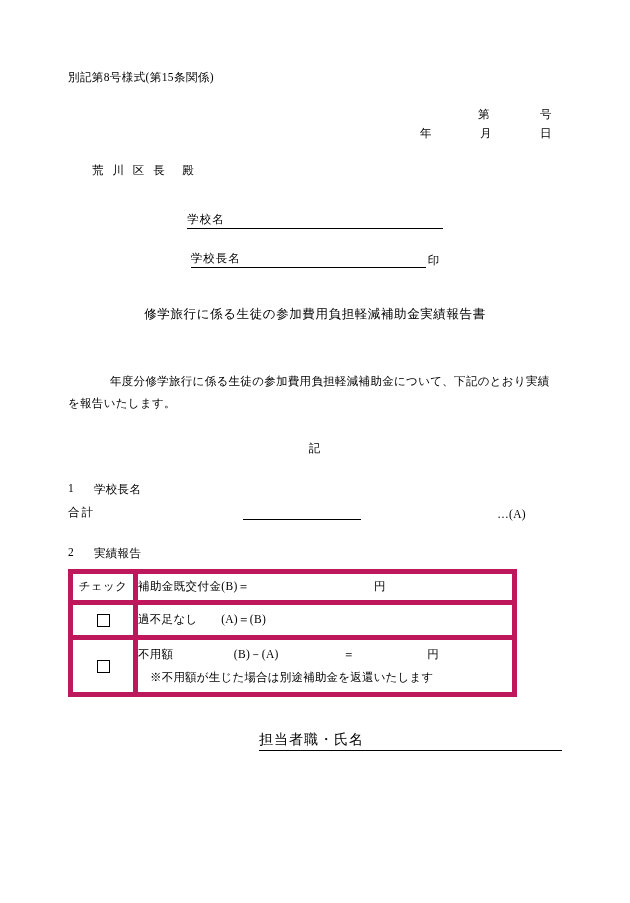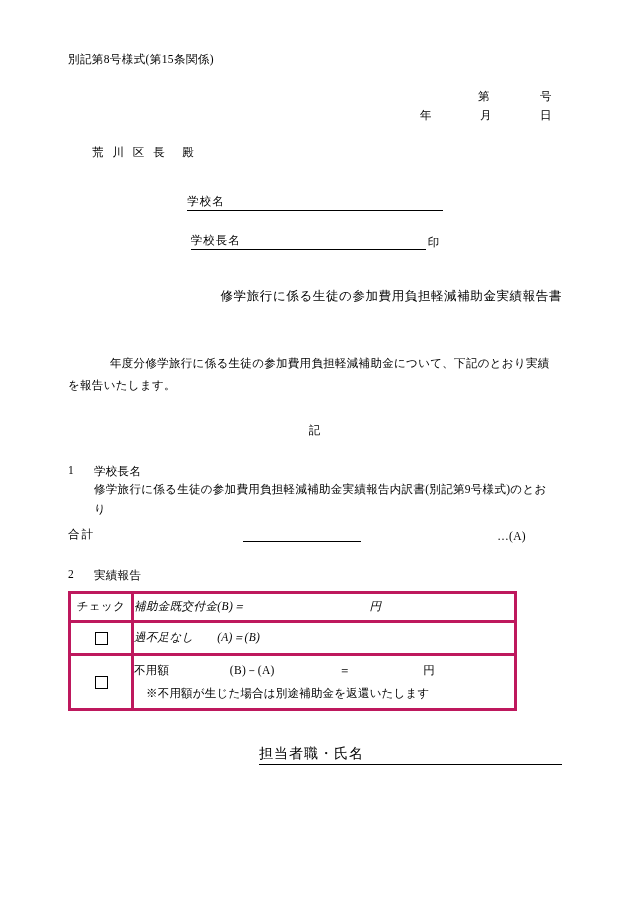--- a/index.html
+++ b/index.html
@@ -14,21 +14,21 @@
   .page {
     position: relative;
     width: 630px;
     height: 903px;
     background: #ffffff;
     overflow: hidden;
   }
   .doc {
     position: absolute;
     left: 68px;
-    top: 52px;
+    top: 70px;
     width: 494px;
   }
   .form-code {
     font-size: 11.5px;
     letter-spacing: 0.4px;
   }
 
   
   .numblock {
     margin-top: 22px;
@@ -79,21 +79,21 @@
   .rule-school { width: 218px; }
   .rule-principal { width: 185px; }
   .seal {
     margin-left: 2px;
     letter-spacing: 0;
   }
 
   
   .title {
     margin-top: 38px;
-    text-align: right;
+    text-align: center;
     font-size: 12.5px;
     letter-spacing: 0.6px;
   }
 
   
   .para {
     margin-top: 48px;
     font-size: 11.5px;
     line-height: 1.9;
     letter-spacing: 0.3px;
@@ -139,33 +139,32 @@
   .total-row .dots { margin-left: 2px; }
 
   
   table.balance {
     margin-top: 8px;
     border-collapse: collapse;
     width: 449px;
     font-size: 11.5px;
   }
   table.balance td {
-    border: 3px solid #be185d;
+    border: 5px solid #be185d;
     padding: 0;
     vertical-align: middle;
   }
   .cell-check {
     width: 60px;
     text-align: center;
     height: 26px;
   }
   .cell-body {
     padding-left: 12px;
     height: 26px;
-    font-style: italic;
   }
   .hdr-center {
     text-align: center;
     letter-spacing: 0.4px;
   }
   .row-h1 td { height: 26px; }
   .row-h2 td { height: 30px; }
   .row-h3 td { height: 52px; }
   .checkbox {
     display: inline-block;
@@ -246,24 +245,20 @@
       <span class="indent">年度分修学旅行に係る生徒の参加費用負担軽減補助金について、下記のとおり実績</span><br>
       <span>を報告いたします。</span>
     </div>
 
     <div class="ki">記</div>
 
     <div class="section">
       <div class="head">
         <span class="num">1</span>
         <span>学校長名</span>
-      </div>
-      <div class="sub">
-        <span>修学旅行に係る生徒の参加費用負担軽減補助金実績報告内訳書(別記第9号様式)のとお</span><br>
-        <span>り</span>
       </div>
       <div class="total-row">
         <span class="lab">合計</span>
         <span class="rule-total"></span>
         <span class="dots">…(A)</span>
       </div>
     </div>
 
     <div class="section">
       <div class="head">

